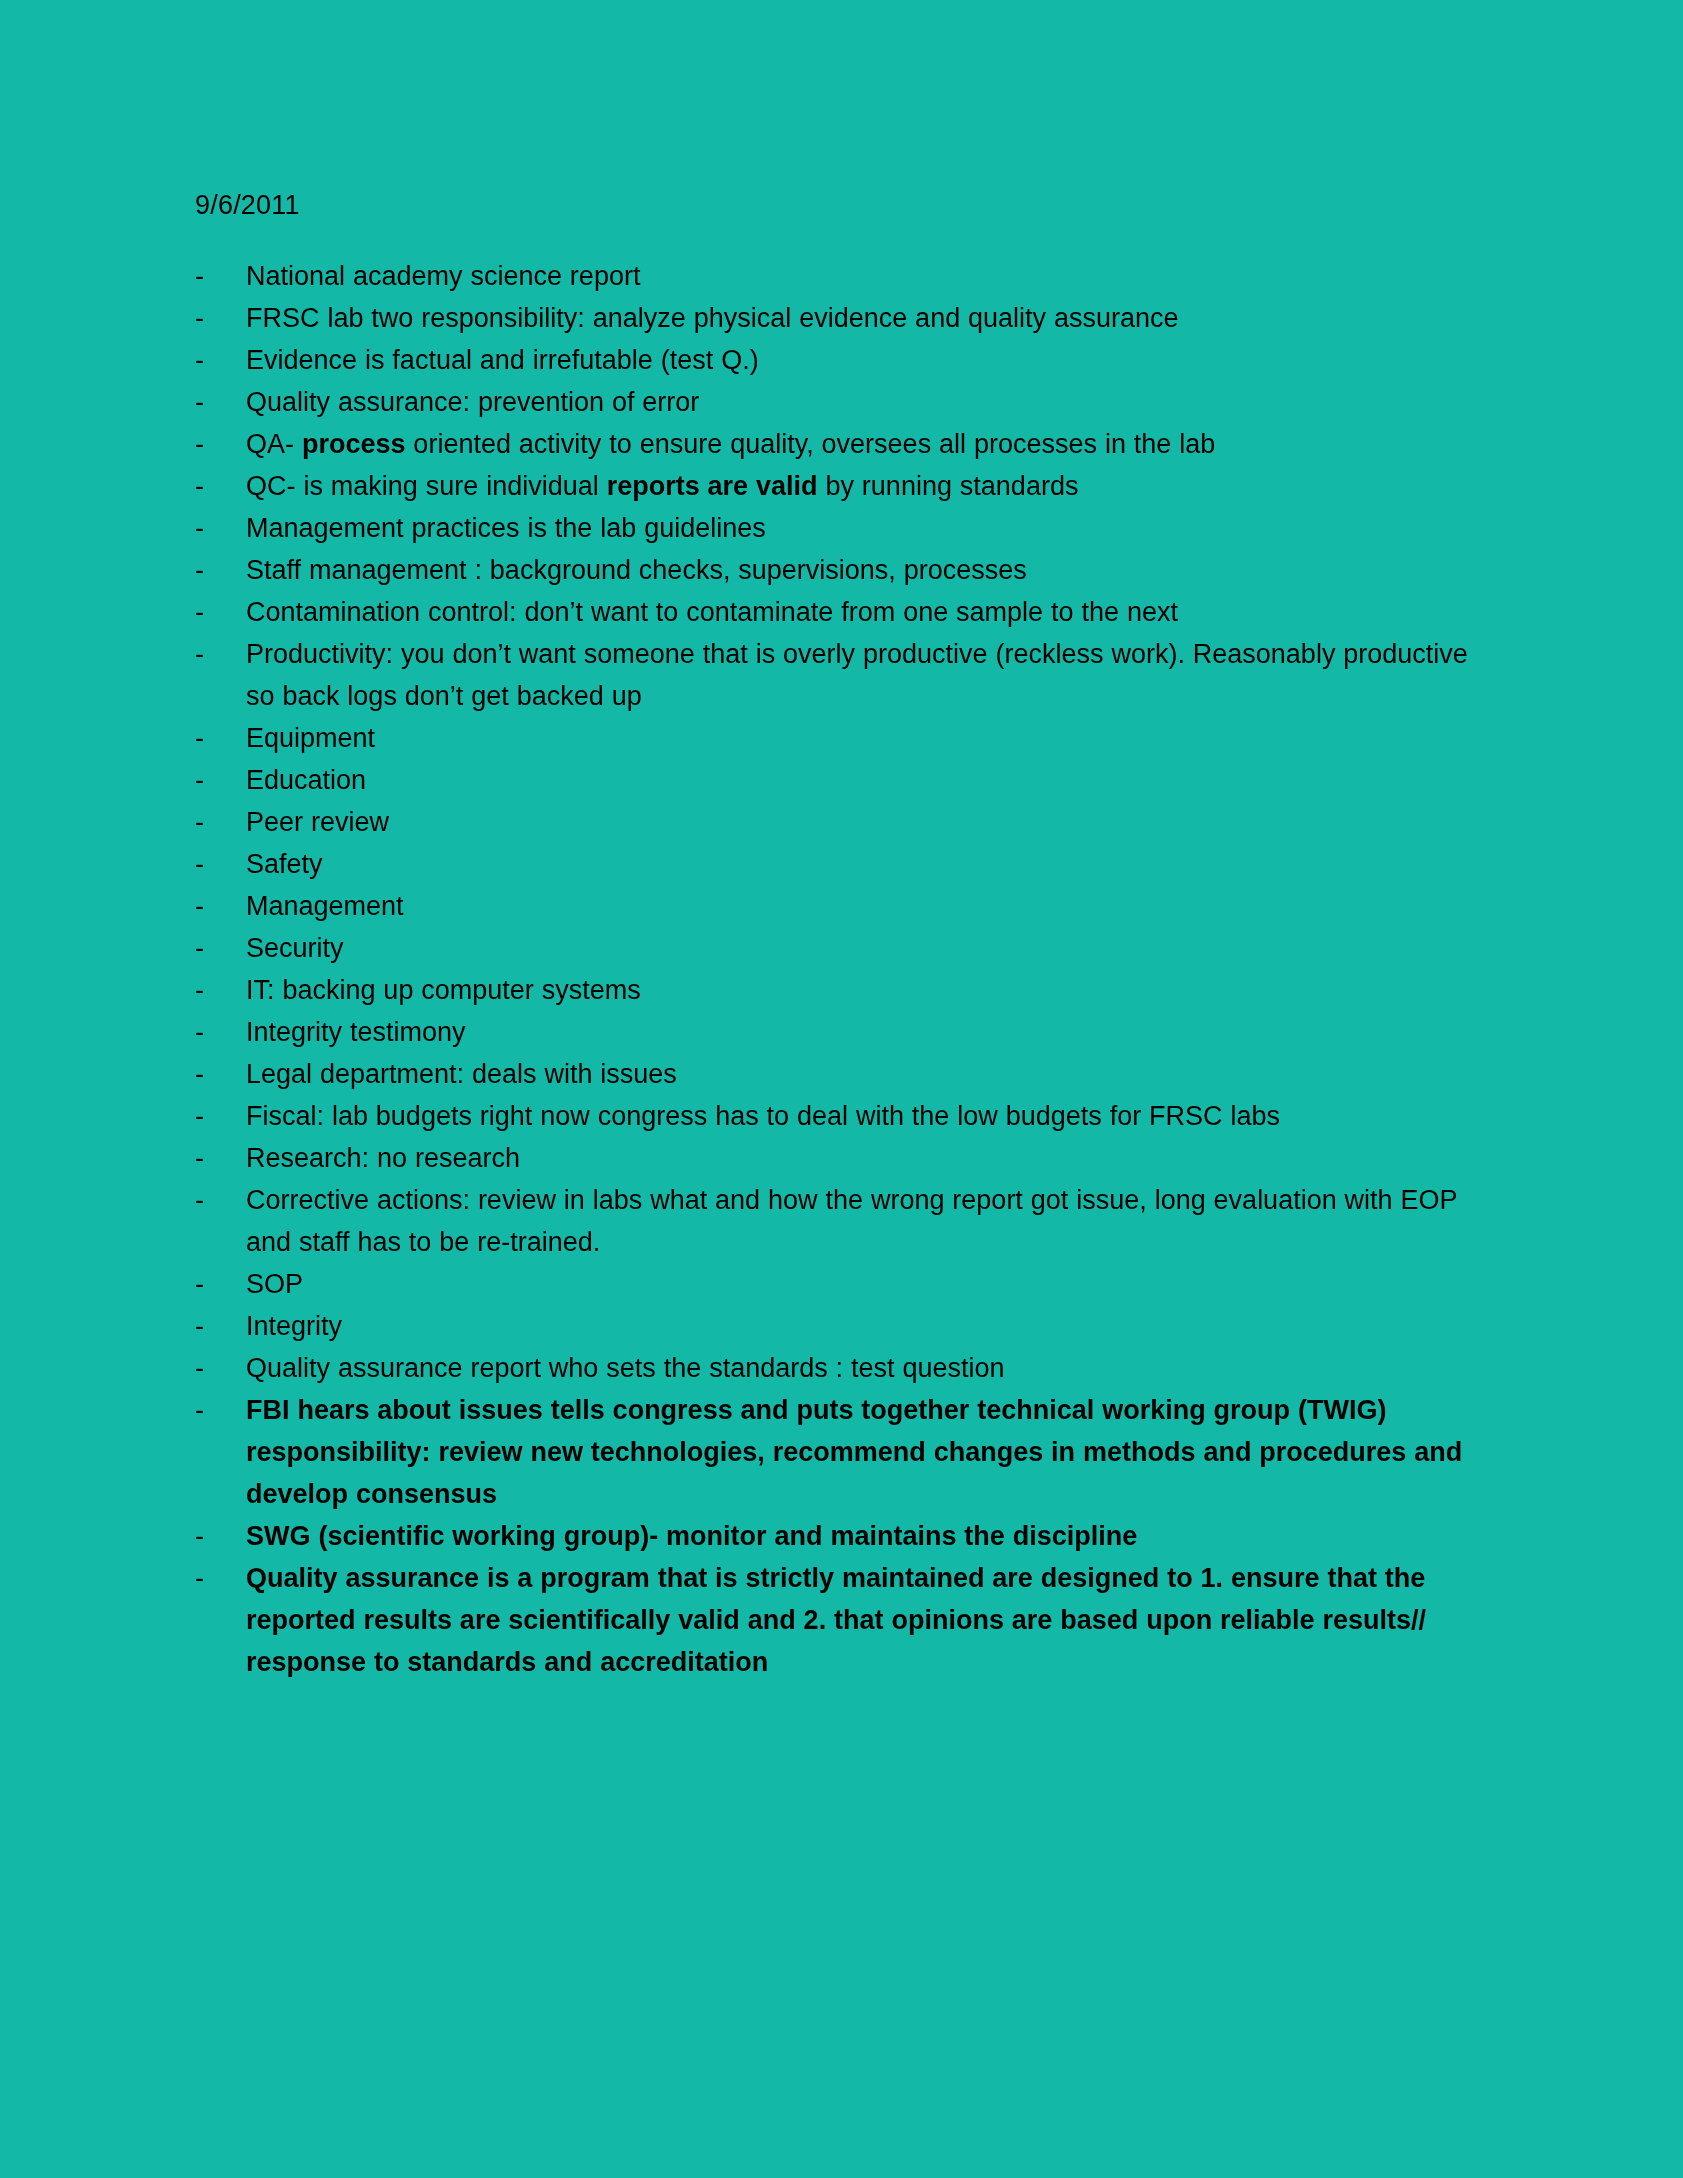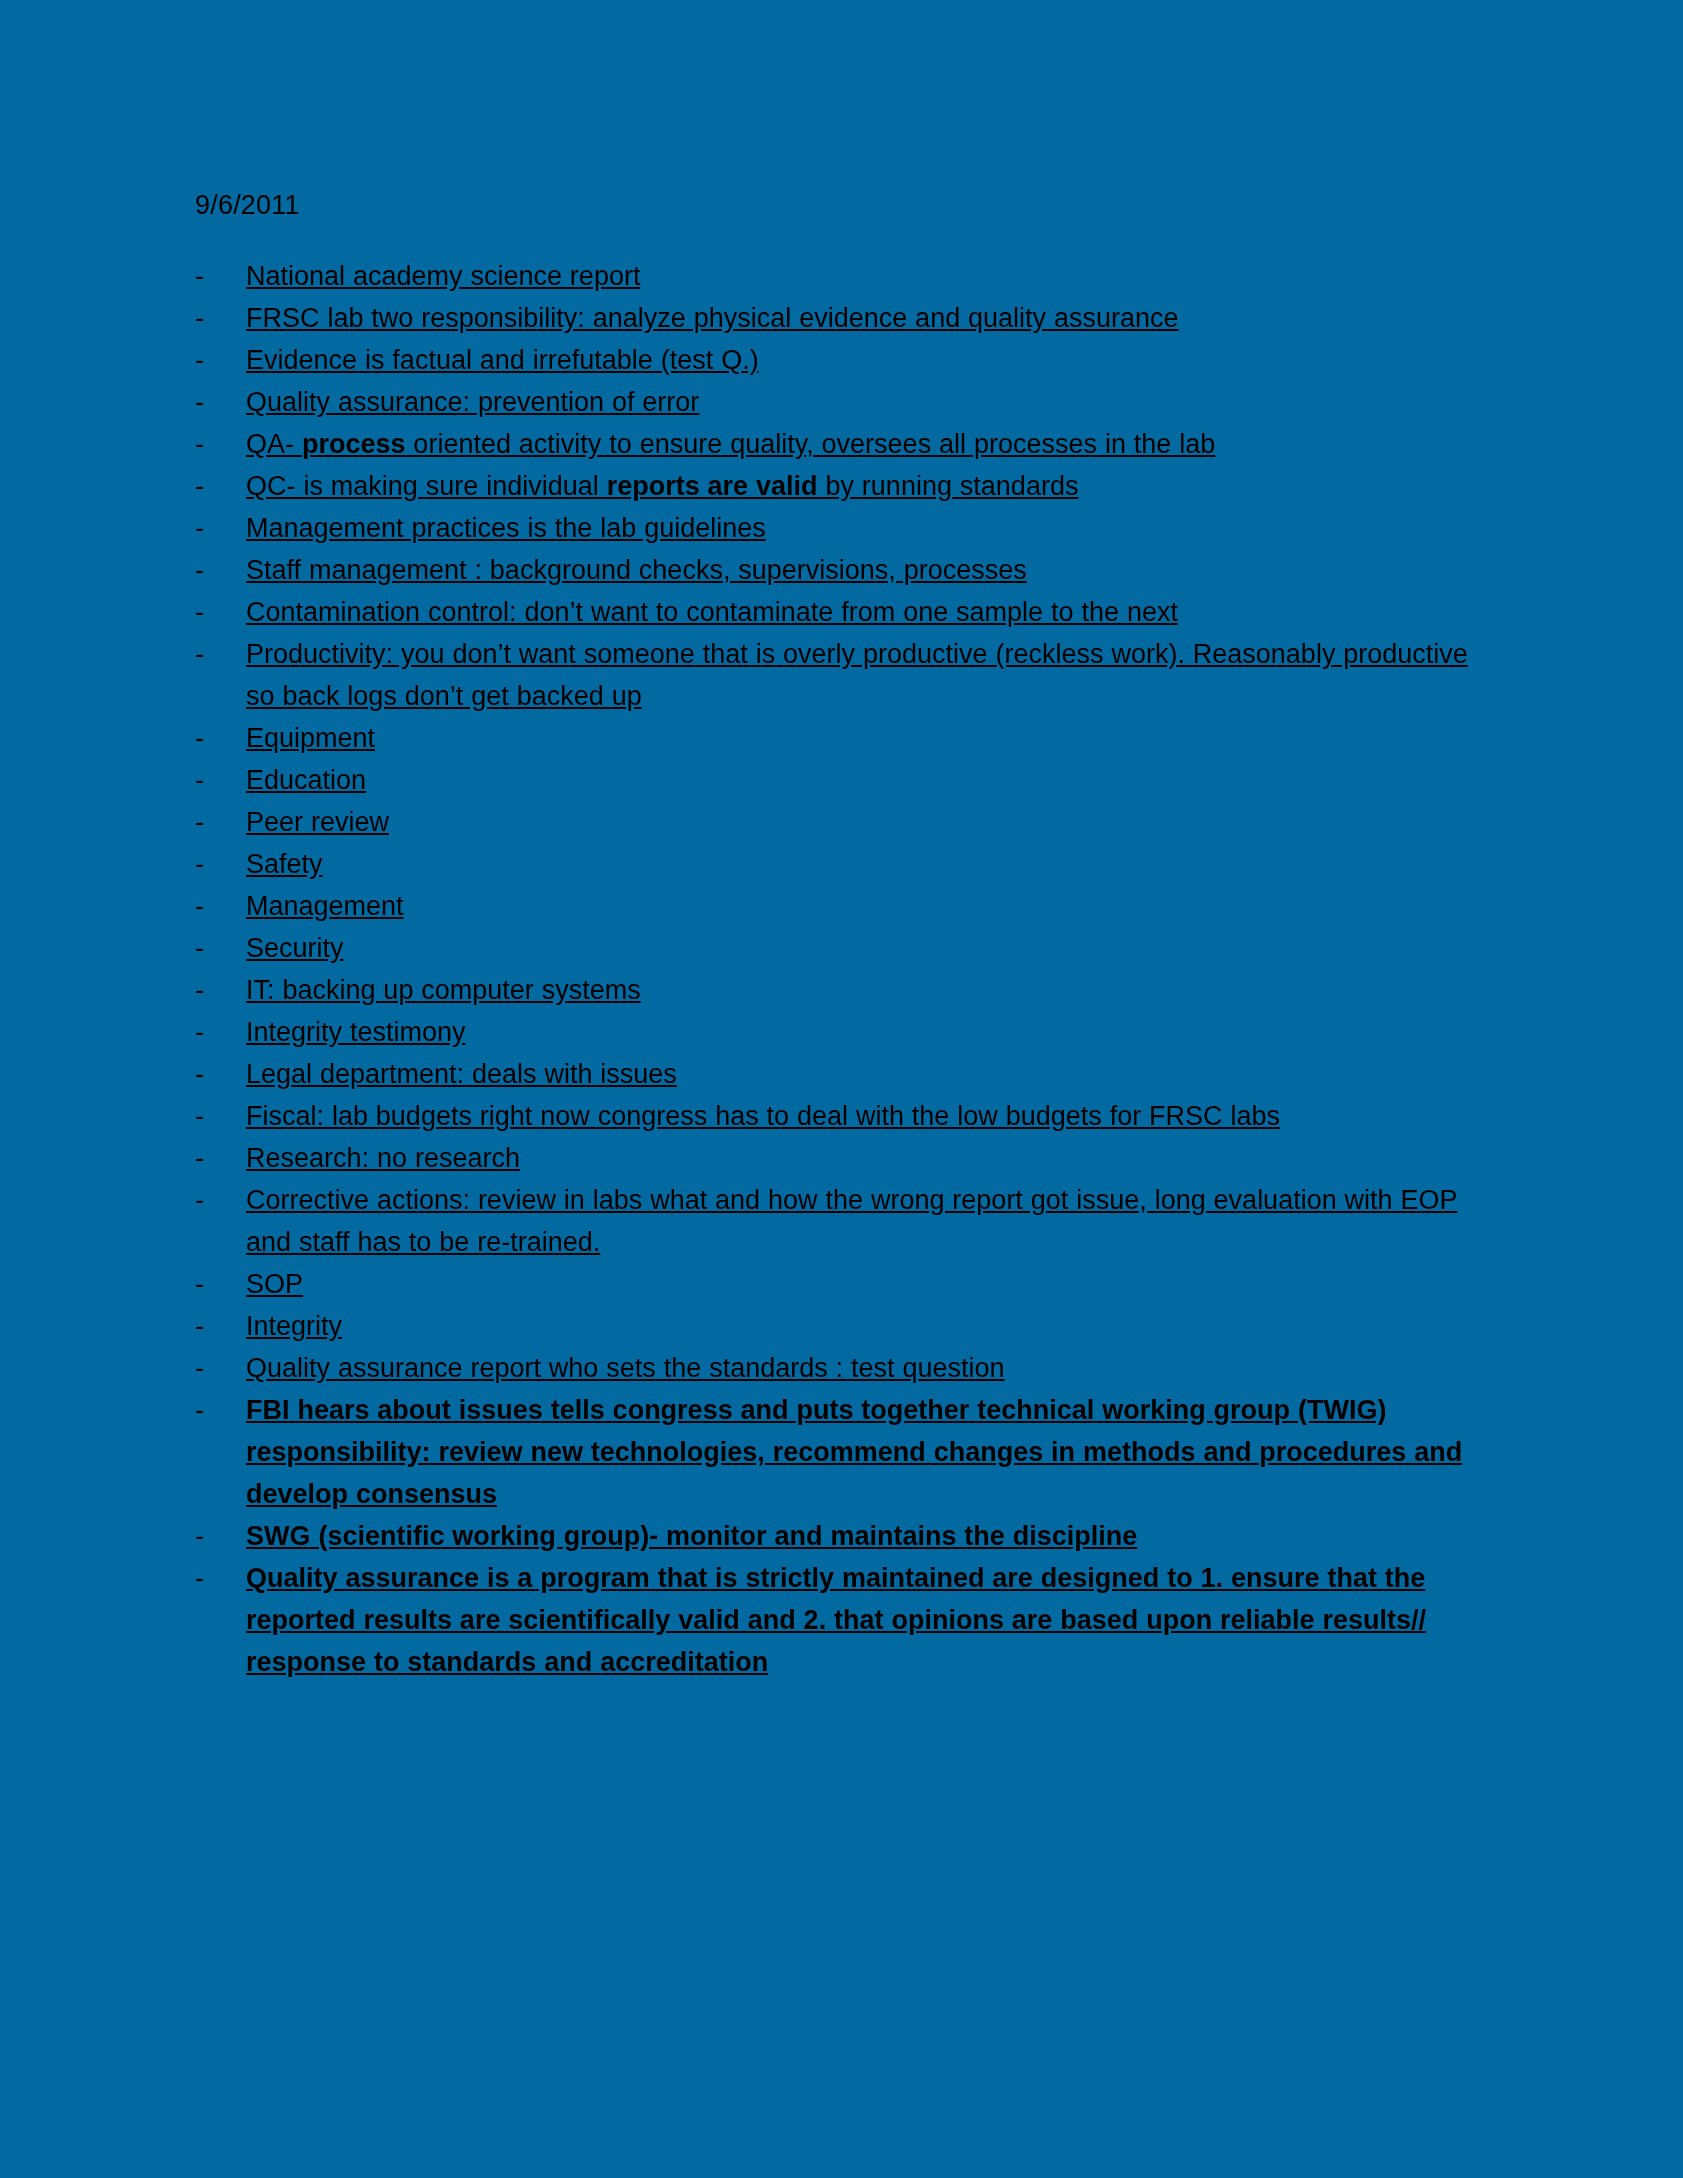--- a/index.html
+++ b/index.html
@@ -14,21 +14,21 @@
     color: #000000;
     position: relative;
     overflow: hidden;
   }
   .page {
     position: absolute;
     top: 0;
     left: 0;
     width: 1683px;
     height: 2178px;
-    background: #0369a1;
+    background: #14b8a6;
   }
   .doc-date {
     position: absolute;
     left: 195px;
     top: 190px;
     font-size: 27px;
     letter-spacing: 0.2px;
   }
   .notes-list {
     position: absolute;
@@ -55,21 +55,20 @@
     font-size: 27px;
     line-height: 42px;
     color: #000;
   }
   .note-text {
     flex: 1 1 auto;
     font-size: 27px;
     line-height: 42px;
     text-align: left;
     word-spacing: 0.4px;
-    text-decoration: underline;
   }
   .note-item.bold .note-text {
     font-weight: bold;
   }
   .note-text b {
     font-weight: bold;
   }
 </style>
 </head>
 <body>

